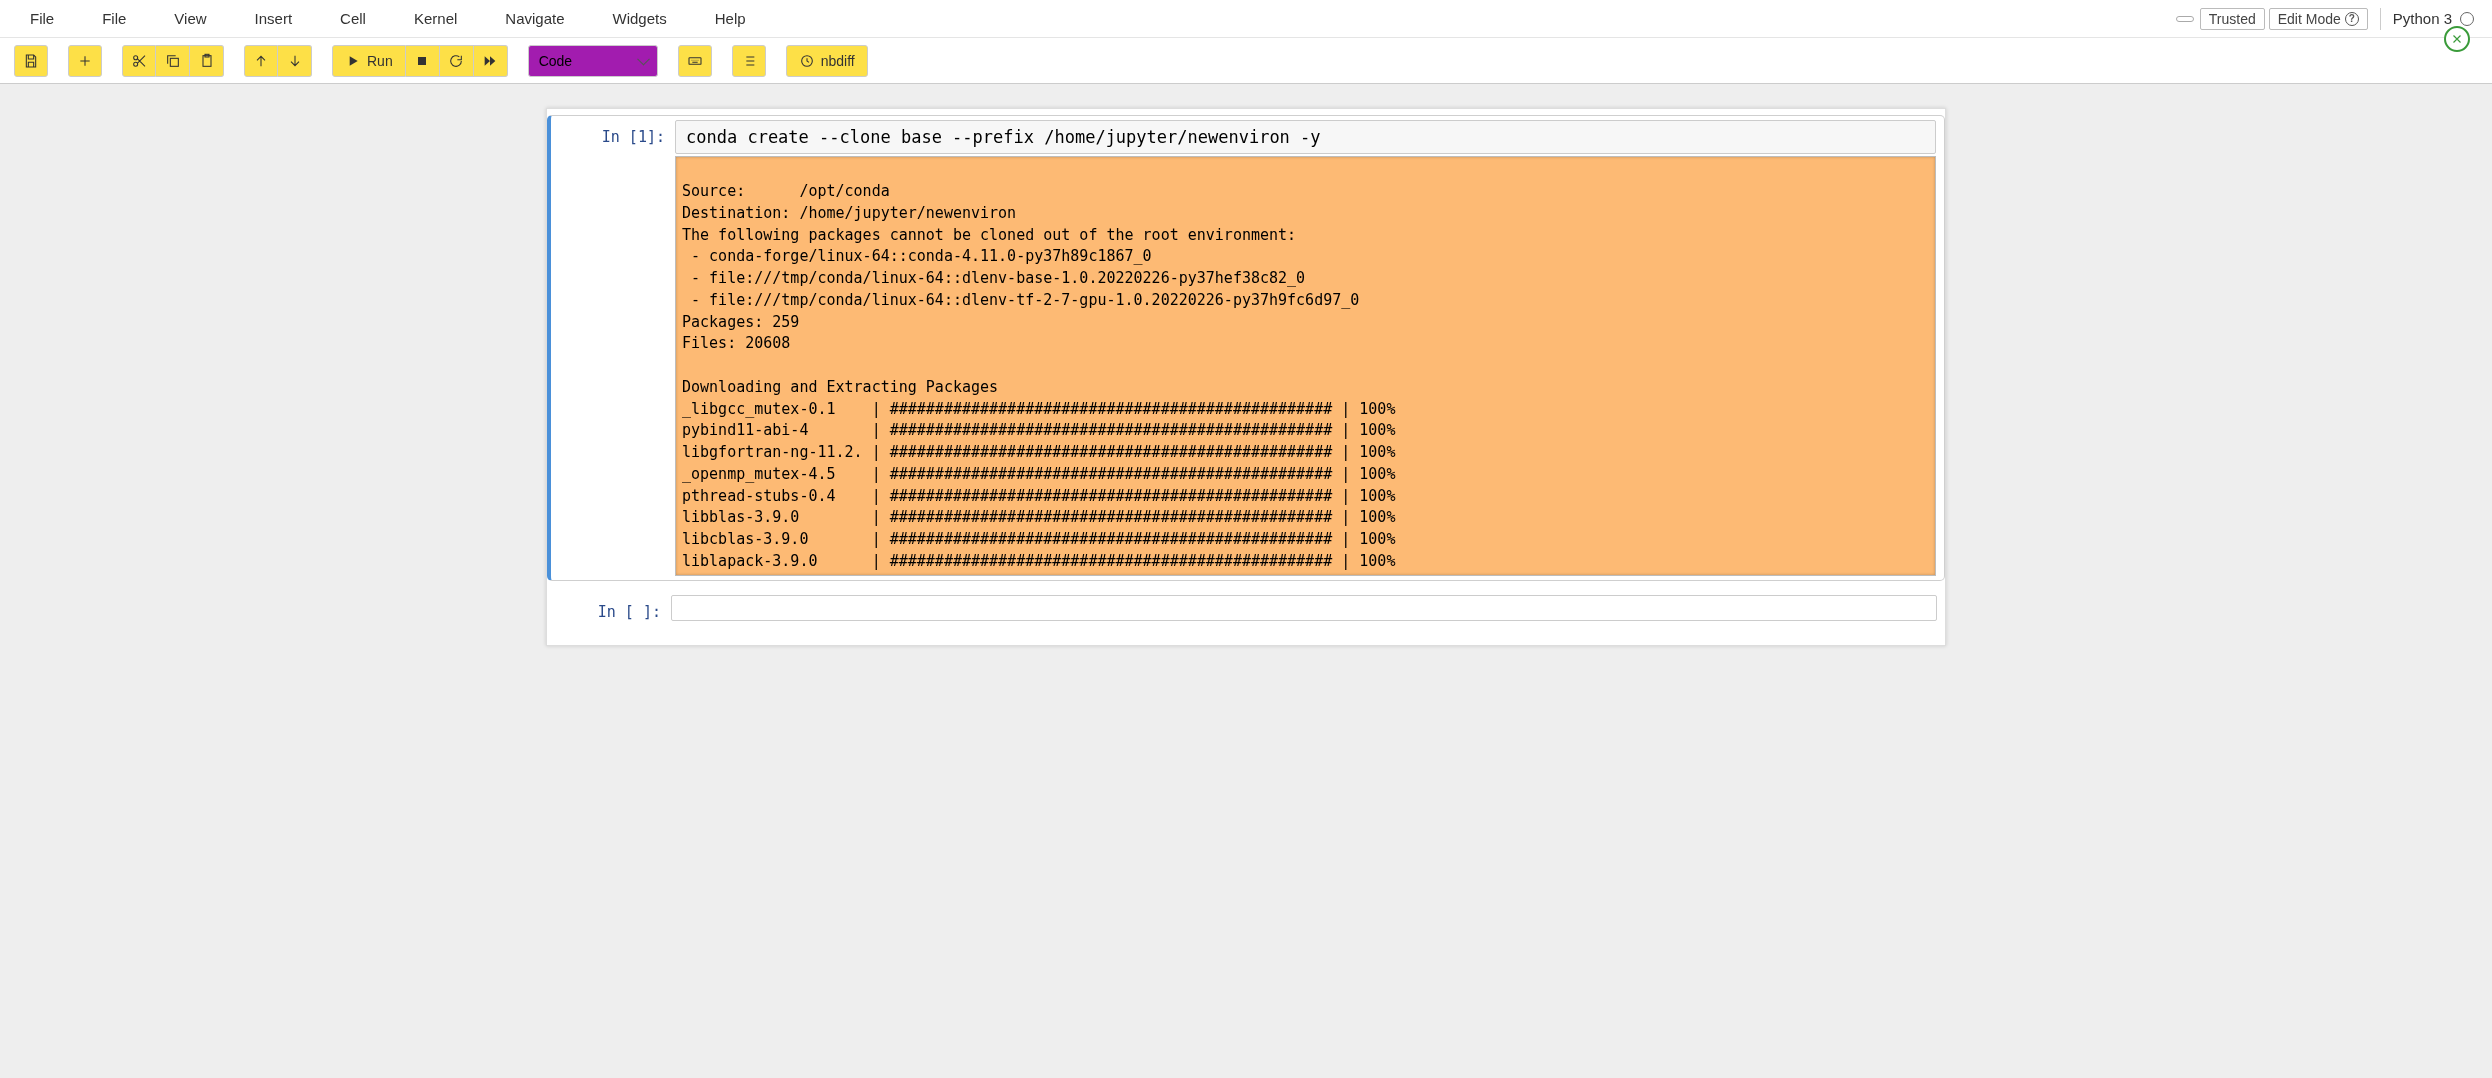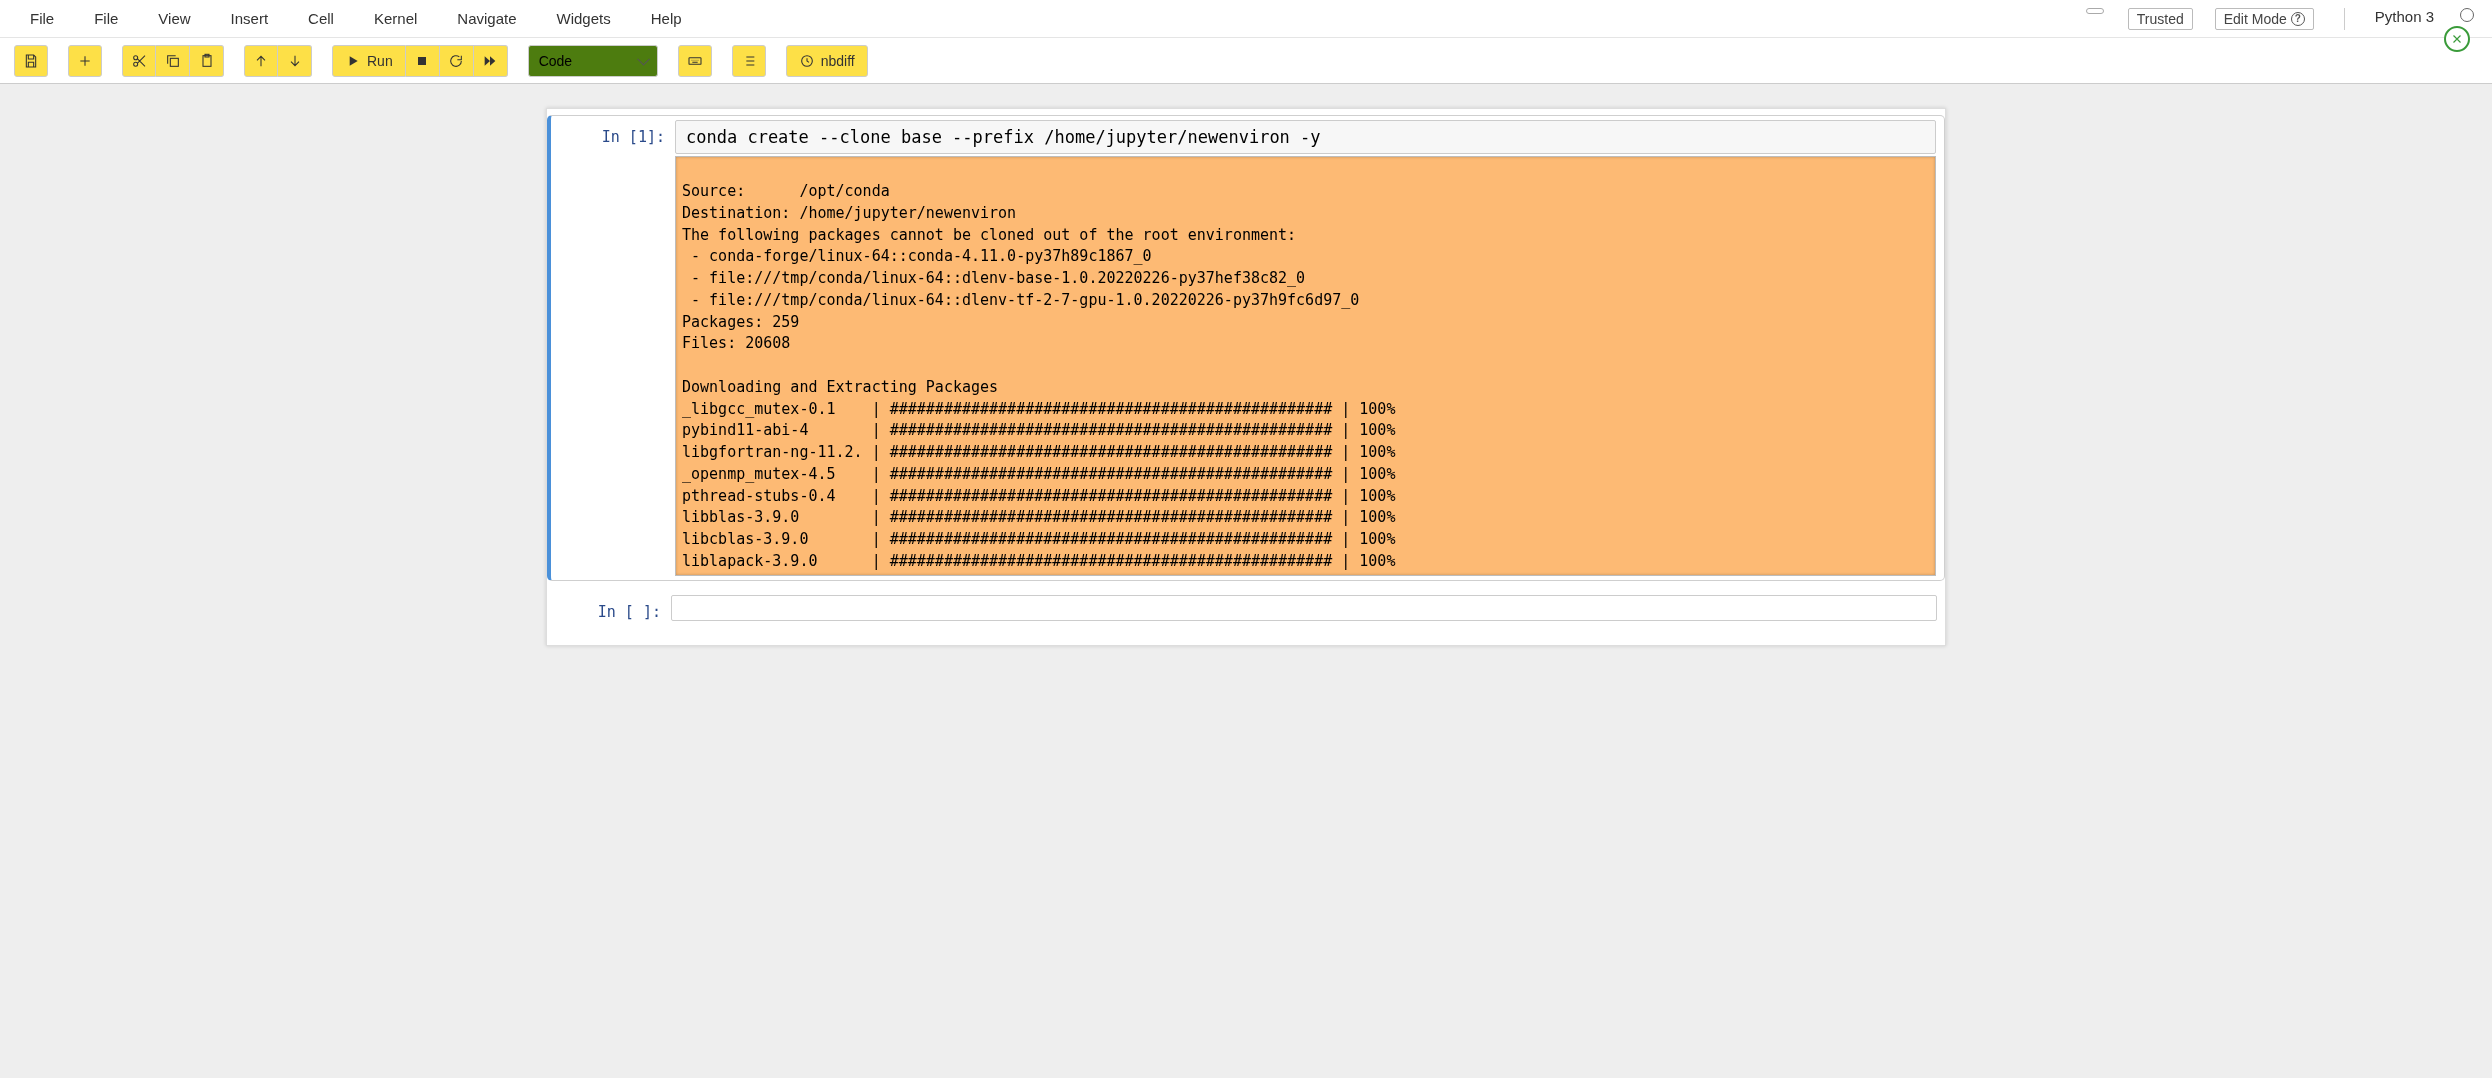--- a/index.html
+++ b/index.html
@@ -4,27 +4,27 @@
 <style>
   * { box-sizing: border-box; margin: 0; padding: 0; }
   html, body { width: 100%; height: 100%; font-family: "Helvetica Neue", Helvetica, Arial, sans-serif; background: #fff; color: #000; }
   body { position: relative; }
 
   
   .menubar {
     display: flex; align-items: center; justify-content: space-between;
     height: 38px; padding: 0 10px; border-bottom: 1px solid #e5e5e5; background: #fff;
   }
-  .menus { display: flex; align-items: flex-start; gap: 4px; }
+  .menus { display: flex; align-items: flex-start; gap: 12px; }
   .menu-item {
     font-size: 15px; color: #333; padding: 8px 18px; cursor: pointer;
   }
   .menu-item:first-child { padding-left: 20px; }
 
-  .right-status { display: flex; gap: 22px; padding-right: 8px; }
+  .right-status { display: flex; align-items: center; gap: 4px; padding-right: 8px; }
   .trusted-box { border: 1px solid #bbb; padding: 2px 8px; font-size: 14px; color: #444; border-radius: 2px; }
   .edit-mode-box { border: 1px solid #bbb; padding: 2px 8px; font-size: 14px; color: #444; border-radius: 2px; display: flex; align-items: center; gap: 4px; }
   .vert-sep { width: 1px; height: 22px; background: #ccc; margin: 0 8px; }
   .kernel-name { font-size: 15px; color: #333; }
   .kernel-dot { width: 14px; height: 14px; border: 1.5px solid #666; border-radius: 50%; display: inline-block; margin-left: 4px; }
   .notif-handle { width: 18px; height: 6px; border: 1px solid #aaa; border-radius: 3px; margin-right: 2px; }
 
   
   .toolbar {
     display: flex; align-items: center; height: 46px; padding: 6px 14px;
@@ -35,21 +35,21 @@
     border: 1px solid #ccc; background: #fde047; min-width: 34px; height: 32px;
     display: flex; align-items: center; justify-content: center; cursor: pointer;
     font-size: 14px; color: #333;
   }
   .toolbar .btn + .btn { border-left: none; }
   .toolbar .btn:first-child { border-top-left-radius: 3px; border-bottom-left-radius: 3px; }
   .toolbar .btn:last-child  { border-top-right-radius: 3px; border-bottom-right-radius: 3px; }
   .toolbar .spacer { width: 8px; }
   .run-btn { padding: 0 12px; gap: 6px; }
   .celltype-select {
-    height: 32px; border: 1px solid #ccc; background: #4d7c0f; padding: 0 28px 0 10px;
+    height: 32px; border: 1px solid #ccc; background: #a21caf; padding: 0 28px 0 10px;
     font-size: 14px; border-radius: 3px; appearance: none; position: relative;
     min-width: 130px;
   }
   .select-wrap { position: relative; display: inline-block; }
   .select-wrap::after {
     content: ""; position: absolute; right: 10px; top: 50%; width: 8px; height: 8px;
     border-right: 1.5px solid #555; border-bottom: 1.5px solid #555;
     transform: translateY(-70%) rotate(45deg); pointer-events: none;
   }
   .nbdiff-btn { padding: 0 12px; gap: 6px; }

